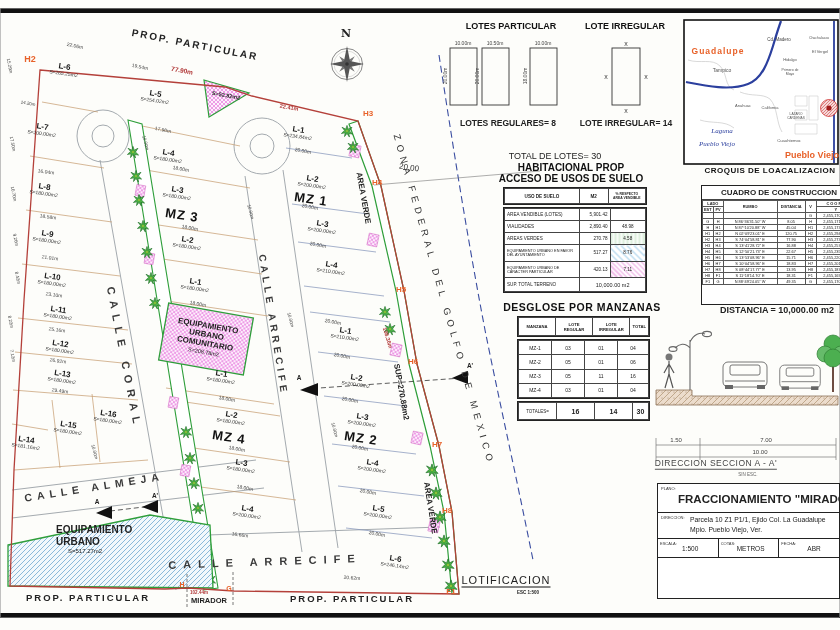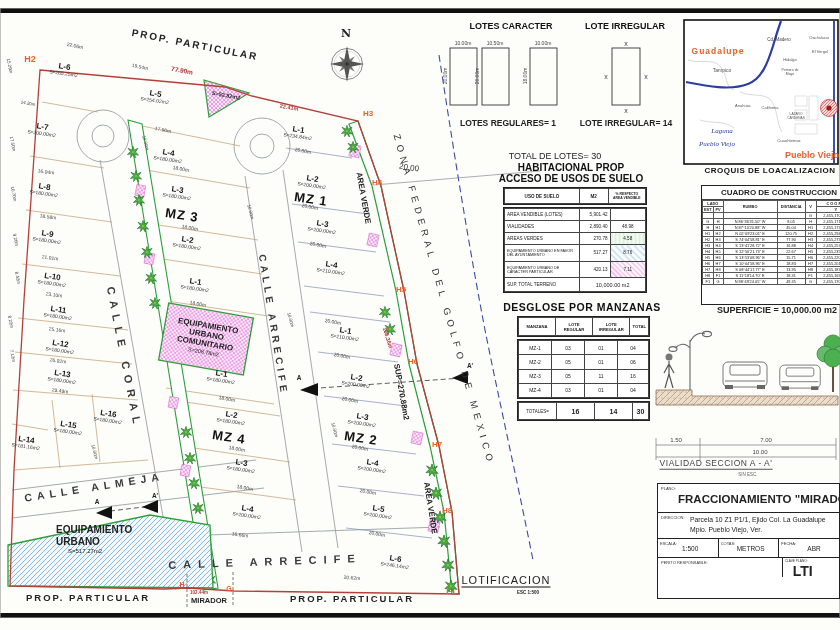--- a/index.html
+++ b/index.html
@@ -445,33 +445,33 @@
   <span class="t dim" style="left:290px;top:320px;--r:75deg;font-size:4.5px">10.00m</span>
   <span class="t dim" style="left:334px;top:430px;--r:75deg;font-size:4.5px">10.00m</span>
   <span class="t dim" style="left:94px;top:452px;--r:75deg;font-size:4.5px">10.00m</span>
   <span class="t dim" style="left:145px;top:143px;--r:75deg;font-size:4.5px">10.00m</span>
   <span class="t dimred" style="left:199px;top:593px;font-size:4.5px">102.44m</span>
   <span class="t dimred" style="left:387px;top:338px;--r:73deg">108.36m</span>
   <span class="t" style="left:409px;top:168px;--r:8deg;font-size:8px;color:#333">20,00</span>
   <span class="t dim" style="left:352px;top:578px;--r:5deg">20.62m</span>
   <span class="t dim" style="left:240px;top:535px;--r:8deg">16.66m</span>
 
-  <span class="t panel-title" style="left:511px;top:26px;font-size:9px">LOTES CARACTER</span>
+  <span class="t panel-title" style="left:511px;top:26px;font-size:9px">LOTES PARTICULAR</span>
   <span class="t panel-title" style="left:625px;top:26px;font-size:9px">LOTE IRREGULAR</span>
   <span class="t dim" style="left:463px;top:43px">10.00m</span>
   <span class="t dim" style="left:495px;top:43px">10.50m</span>
   <span class="t dim" style="left:543px;top:43px">10.00m</span>
   <span class="t dim" style="left:445px;top:76px;--r:-90deg">20.00m</span>
   <span class="t dim" style="left:477px;top:76px;--r:-90deg">20.00m</span>
   <span class="t dim" style="left:525px;top:76px;--r:-90deg">18.00m</span>
   <span class="t dim" style="left:626px;top:43px;font-size:7px">x</span>
   <span class="t dim" style="left:606px;top:76px;font-size:7px">x</span>
   <span class="t dim" style="left:646px;top:76px;font-size:7px">x</span>
   <span class="t dim" style="left:626px;top:110px;font-size:7px">x</span>
-  <span class="t" style="left:508px;top:123px;font-size:8.5px;font-weight:bold">LOTES REGULARES= 1</span>
+  <span class="t" style="left:508px;top:123px;font-size:8.5px;font-weight:bold">LOTES REGULARES= 8</span>
   <span class="t" style="left:626px;top:123px;font-size:8.5px;font-weight:bold">LOTE IRREGULAR= 14</span>
 
   <span class="t" style="left:555px;top:156px;font-size:9px">TOTAL DE LOTES= 30</span>
   <span class="t panel-title" style="left:571px;top:168px;font-size:10px">HABITACIONAL PROP</span>
   <span class="t panel-title" style="left:571px;top:179px;font-size:10px">ACCESO DE USOS DE SUELO</span>
 
   <div class="box" style="left:503px;top:187px;width:142px;height:16px;">
     <table class="usos" style="width:100%;height:100%">
       <tbody>
           <tr>
@@ -714,26 +714,26 @@
             <td>F1</td>
             <td>G</td>
             <td>N 88°49'24.05" W</td>
             <td>49.35</td>
             <td>G</td>
             <td>2,455,170.930</td>
           </tr>
         </tbody>
     </table>
   </div>
-  <span class="t" style="left:777px;top:310px;font-size:9px;font-weight:bold">SUPERFICIE = 10,000.00 m2</span>
+  <span class="t" style="left:777px;top:310px;font-size:9px;font-weight:bold">DISTANCIA = 10,000.00 m2</span>
 
   <span class="t dim" style="left:676px;top:440px;font-size:6px">1.50</span>
   <span class="t dim" style="left:766px;top:440px;font-size:6px">7.00</span>
   <span class="t dim" style="left:760px;top:452px;font-size:6px">10.00</span>
-  <span class="t" style="left:716px;top:464px;font-size:8.5px;color:#444;letter-spacing:0.5px;border-bottom:1px solid #555;padding-bottom:1px">VIALIDAD SECCION A - A'</span>
+  <span class="t" style="left:716px;top:464px;font-size:8.5px;color:#444;letter-spacing:0.5px;border-bottom:1px solid #555;padding-bottom:1px">DIRECCION SECCION A - A'</span>
   <span class="t" style="left:748px;top:475px;font-size:4.5px;color:#666">SIN ESC.</span>
 
   <div class="box" style="left:657px;top:483px;width:181px;height:114px;border-width:1.6px;overflow:hidden;">
     <div style="position:relative;height:28px;border-bottom:1px solid #222;">
       <span class="tb-label abs" style="left:3px;top:2px">PLANO:</span>
       <div style="position:absolute;left:20px;top:9px;font-size:11.5px;font-weight:bold;white-space:nowrap">FRACCIONAMIENTO "MIRADOR</div>
     </div>
     <div style="position:relative;height:25px;border-bottom:1px solid #222;">
       <span class="tb-label abs" style="left:3px;top:2px">DIRECCION:</span>
       <div style="position:absolute;left:32px;top:3px;font-size:6.8px;white-space:nowrap">Parcela 10 Z1 P1/1, Ejido Col. La Guadalupe</div>
@@ -746,24 +746,15 @@
       </div>
       <div style="flex:1;border-right:1px solid #222;position:relative">
         <span class="tb-label abs" style="left:2px;top:2px">COTAS:</span>
         <span class="abs" style="left:18px;top:6px;font-size:6.5px">METROS</span>
       </div>
       <div style="flex:1;position:relative">
         <span class="tb-label abs" style="left:2px;top:2px">FECHA:</span>
         <span class="abs" style="left:28px;top:6px;font-size:6.5px">ABR</span>
       </div>
     </div>
-    <div style="position:relative;height:19px;display:flex;">
-      <div style="flex:2.2;border-right:1px solid #222;position:relative">
-        <span class="tb-label abs" style="left:3px;top:2px">PERITO RESPONSABLE:</span>
-      </div>
-      <div style="flex:1;position:relative">
-        <span class="tb-label abs" style="left:2px;top:1px;font-size:3.2px">CLAVE PLANO:</span>
-        <span class="abs" style="left:10px;top:5px;font-size:14px;font-weight:bold">LTI</span>
-      </div>
-    </div>
   </div>
 
 </div>
 
 </body></html>

